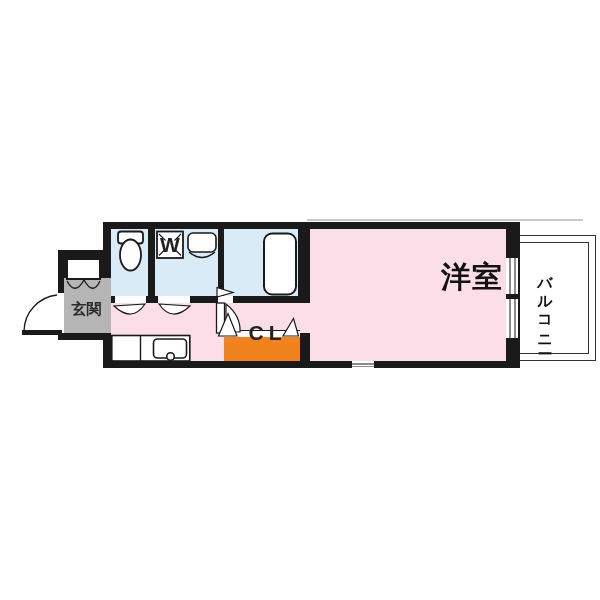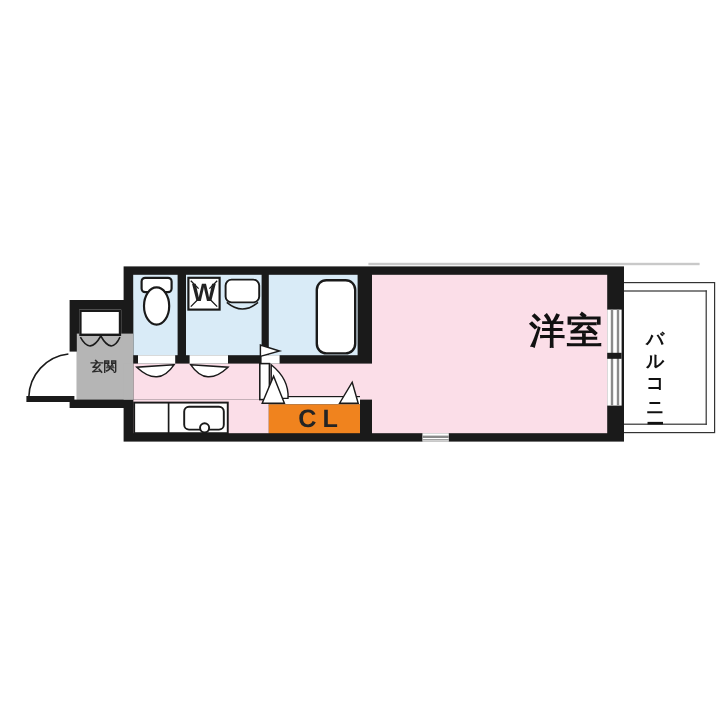--- a/index.html
+++ b/index.html
@@ -15,24 +15,24 @@
   .pink{background:var(--room-pink);}
   .gray{background:var(--entrance-gray);}
   .whitecut{background:#ffffff;}
   .glassline{background:#8a8a8a;}
   .label{color:#111;font-weight:bold;line-height:1;}
   #main-room-label{left:328px;top:259px;width:175px;text-align:right;
                    font-size:30px;line-height:35px;letter-spacing:1px;}
   #balcony-label{left:531px;top:251px;height:112px;width:22px;
                  writing-mode:vertical-rl;text-orientation:mixed;
                  font-size:15px;letter-spacing:3px;text-align:center;}
-  #cl-label{left:224px;top:339px;width:87px;text-align:center;
+  #cl-label{left:224px;top:322px;width:87px;text-align:center;
             font-size:21px;letter-spacing:5px;color:#242424;}
   #w-label{left:157px;top:234px;width:26px;text-align:center;font-size:21px;color:#222;}
-  #genkan-label{left:62px;top:301px;width:49px;text-align:center;font-size:11px;color:#2a2a2a;}
+  #genkan-label{left:62px;top:301px;width:49px;text-align:center;font-size:15px;color:#2a2a2a;}
   svg{position:absolute;left:0;top:0;}
 </style>
 </head>
 <body>
 
 <div id="stage">
 
   <div class="abs" style="left:307px;top:219px;width:276px;height:2px;background:#c9c9c9;"></div>
 
   <div class="abs" style="left:518px;top:235px;width:76px;height:124px;border:1.5px solid #333;background:#fff;"></div>

